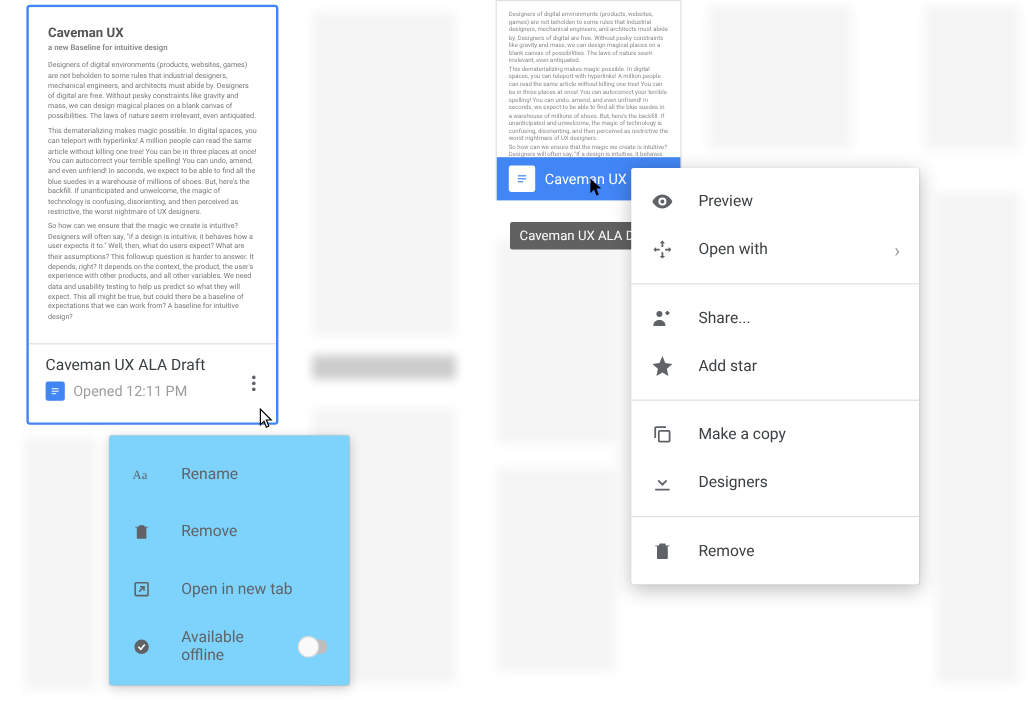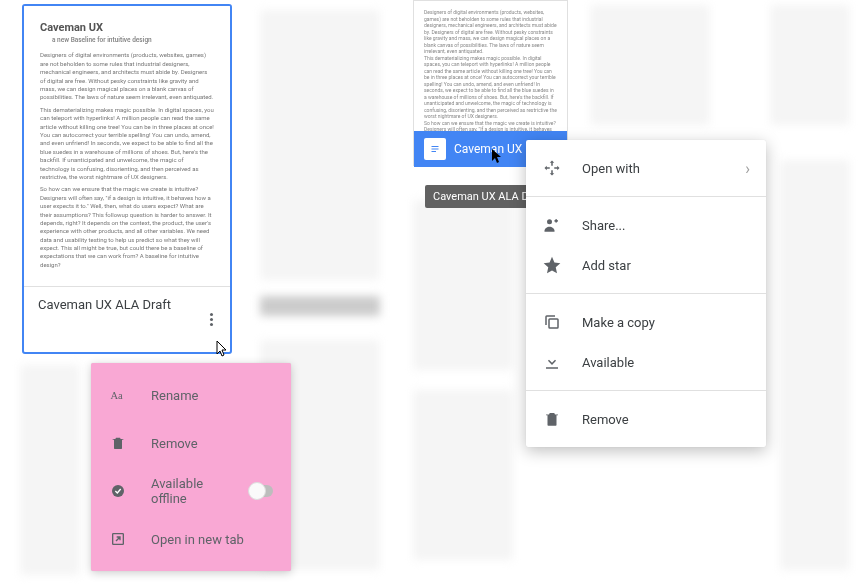--- a/index.html
+++ b/index.html
@@ -36,21 +36,20 @@
       font-weight: 700;
       font-size: 11px;
       color: #555;
       margin-bottom: 1px;
     }
     .doc-preview .sub1 {
       font-size: 6.5px;
       color: #888;
       font-weight: 600;
       margin-bottom: 6px;
-      margin-left: 12px;
     }
     .doc-preview p { margin-bottom: 4px; }
     .doc-footer {
       border-top: 1px solid #e0e0e0;
       padding: 10px 14px 10px 14px;
       background: #fff;
     }
     .doc-title {
       font-size: 13px;
       color: #3c4043;
@@ -95,21 +94,21 @@
       left: 214px;
       top: 340px;
       font-size: 15px;
     }
     
     .small-menu {
       position: absolute;
       left: 91px;
       top: 363px;
       width: 200px;
-      background: #f9a8d4;
+      background: #7dd3fc;
       border-radius: 2px;
       box-shadow: 0 2px 10px rgba(0,0,0,.2), 0 0 1px rgba(0,0,0,.15);
       padding: 8px 0;
     }
     .sm-item {
       display: flex;
       align-items: center;
       height: 48px;
       padding: 0 18px;
       font-size: 13px;
@@ -245,20 +244,30 @@
 <div class="doc-card">
   <div class="doc-preview">
     <div class="title1">Caveman UX</div>
     <div class="sub1">a new Baseline for intuitive design</div>
     <p>Designers of digital environments (products, websites, games) are not beholden to some rules that industrial designers, mechanical engineers, and architects must abide by. Designers of digital are free. Without pesky constraints like gravity and mass, we can design magical places on a blank canvas of possibilities. The laws of nature seem irrelevant, even antiquated.</p>
     <p>This dematerializing makes magic possible. In digital spaces, you can teleport with hyperlinks! A million people can read the same article without killing one tree! You can be in three places at once! You can autocorrect your terrible spelling! You can undo, amend, and even unfriend! In seconds, we expect to be able to find all the blue suedes in a warehouse of millions of shoes. But, here's the backfill. If unanticipated and unwelcome, the magic of technology is confusing, disorienting, and then perceived as restrictive, the worst nightmare of UX designers.</p>
     <p>So how can we ensure that the magic we create is intuitive? Designers will often say, "if a design is intuitive, it behaves how a user expects it to." Well, then, what do users expect? What are their assumptions? This followup question is harder to answer. It depends, right? It depends on the context, the product, the user's experience with other products, and all other variables. We need data and usability testing to help us predict so what they will expect. This all might be true, but could there be a baseline of expectations that we can work from? A baseline for intuitive design?</p>
   </div>
   <div class="doc-footer">
     <div class="doc-title">Caveman UX ALA Draft</div>
+    <div class="doc-meta">
+      <div class="docs-icon">
+        <svg width="10" height="10" viewBox="0 0 24 24" fill="#fff">
+            <rect x="5" y="6" width="14" height="2"></rect>
+            <rect x="5" y="11" width="14" height="2"></rect>
+            <rect x="5" y="16" width="9" height="2"></rect>
+          </svg>
+      </div>
+      <div class="doc-time">Opened 12:11 PM</div>
+    </div>
     <div class="more-btn">
       <span></span>
         <span></span>
         <span></span>
     </div>
   </div>
 </div>
 
 <div class="cursor1">
   <svg width="16" height="20" viewBox="0 0 16 20">
@@ -278,36 +287,36 @@
   <div class="sm-item">
     <div class="sm-icon">
       <svg width="16" height="16" viewBox="0 0 24 24" fill="#5f6368">
           <path d="M6 7h12v13a1 1 0 01-1 1H7a1 1 0 01-1-1V7zm3-3h6l1 2H8l1-2zM4 6h16v1H4z"></path>
         </svg>
     </div>
     <span>Remove</span>
   </div>
   <div class="sm-item">
     <div class="sm-icon">
+      <svg width="16" height="16" viewBox="0 0 24 24" fill="none" stroke="#5f6368" stroke-width="2">
+          <rect x="4" y="4" width="16" height="16" rx="1"></rect>
+          <path d="M9 15l6-6M10 9h5v5"></path>
+        </svg>
+    </div>
+    <span>Open in new tab</span>
+  </div>
+  <div class="sm-item">
+    <div class="sm-icon">
       <svg width="16" height="16" viewBox="0 0 24 24" fill="#5f6368">
           <circle cx="12" cy="12" r="9"></circle>
           <path d="M8 12l3 3 5-6" stroke="#fff" stroke-width="2" fill="none"></path>
         </svg>
     </div>
     <span>Available offline</span>
     <div class="toggle"></div>
-  </div>
-  <div class="sm-item">
-    <div class="sm-icon">
-      <svg width="16" height="16" viewBox="0 0 24 24" fill="none" stroke="#5f6368" stroke-width="2">
-          <rect x="4" y="4" width="16" height="16" rx="1"></rect>
-          <path d="M9 15l6-6M10 9h5v5"></path>
-        </svg>
-    </div>
-    <span>Open in new tab</span>
   </div>
 </div>
 
 <div class="right-doc">
   <div class="right-doc-preview">
     <p>Designers of digital environments (products, websites, games) are not beholden to some rules that industrial designers, mechanical engineers, and architects must abide by. Designers of digital are free. Without pesky constraints like gravity and mass, we can design magical places on a blank canvas of possibilities. The laws of nature seem irrelevant, even antiquated.</p>
     <p>This dematerializing makes magic possible. In digital spaces, you can teleport with hyperlinks! A million people can read the same article without killing one tree! You can be in three places at once! You can autocorrect your terrible spelling! You can undo, amend, and even unfriend! In seconds, we expect to be able to find all the blue suedes in a warehouse of millions of shoes. But, here's the backfill. If unanticipated and unwelcome, the magic of technology is confusing, disorienting, and then perceived as restrictive the worst nightmare of UX designers.</p>
     <p>So how can we ensure that the magic we create is intuitive? Designers will often say, "If a design is intuitive, it behaves how a user expects it to." Well, then, what do users expect? What are their assumptions? This followup question is harder to answer. It depends, right? It depends on the context, the product, the user's experience with other products, and all other variables. We need data and usability testing to help us predict so what they will expect.</p>
   </div>
   <div class="right-doc-band">
@@ -324,20 +333,28 @@
 <div class="cursor2">
   <svg width="14" height="18" viewBox="0 0 14 18">
       <path d="M2 1 L2 13 L5 10 L7 15 L9 14 L7 9 L11 9 Z" fill="#000"></path>
     </svg>
 </div>
 <div class="tooltip">Caveman UX ALA Draft</div>
 
 <div class="big-menu">
   <div class="bm-item">
     <div class="bm-icon">
+      <svg width="20" height="20" viewBox="0 0 24 24" fill="#5f6368">
+          <path d="M12 5c-5 0-9 4.5-10 7 1 2.5 5 7 10 7s9-4.5 10-7c-1-2.5-5-7-10-7zm0 11a4 4 0 110-8 4 4 0 010 8zm0-2a2 2 0 100-4 2 2 0 000 4z"></path>
+        </svg>
+    </div>
+    <span>Preview</span>
+  </div>
+  <div class="bm-item">
+    <div class="bm-icon">
       <svg width="18" height="18" viewBox="0 0 24 24" fill="#5f6368">
           <path d="M12 2l3 3h-2v4h-2V5H9l3-3zm0 20l-3-3h2v-4h2v4h2l-3 3zM2 12l3-3v2h4v2H5v2l-3-3zm20 0l-3 3v-2h-4v-2h4V9l3 3z"></path>
         </svg>
     </div>
     <span>Open with</span>
     <span class="bm-chevron">›</span>
   </div>
   <div class="bm-divider"></div>
   <div class="bm-item">
     <div class="bm-icon">
@@ -366,21 +383,21 @@
         </svg>
     </div>
     <span>Make a copy</span>
   </div>
   <div class="bm-item">
     <div class="bm-icon">
       <svg width="18" height="18" viewBox="0 0 24 24" fill="#5f6368">
           <path d="M12 3v10l4-4 1.4 1.4L12 16 6.6 10.4 8 9l4 4V3h0zM4 19h16v2H4z"></path>
         </svg>
     </div>
-    <span>Available</span>
+    <span>Designers</span>
   </div>
   <div class="bm-divider"></div>
   <div class="bm-item">
     <div class="bm-icon">
       <svg width="18" height="18" viewBox="0 0 24 24" fill="#5f6368">
           <path d="M6 7h12v13a1 1 0 01-1 1H7a1 1 0 01-1-1V7zm3-3h6l1 2H8l1-2zM4 6h16v1H4z"></path>
         </svg>
     </div>
     <span>Remove</span>
   </div>

